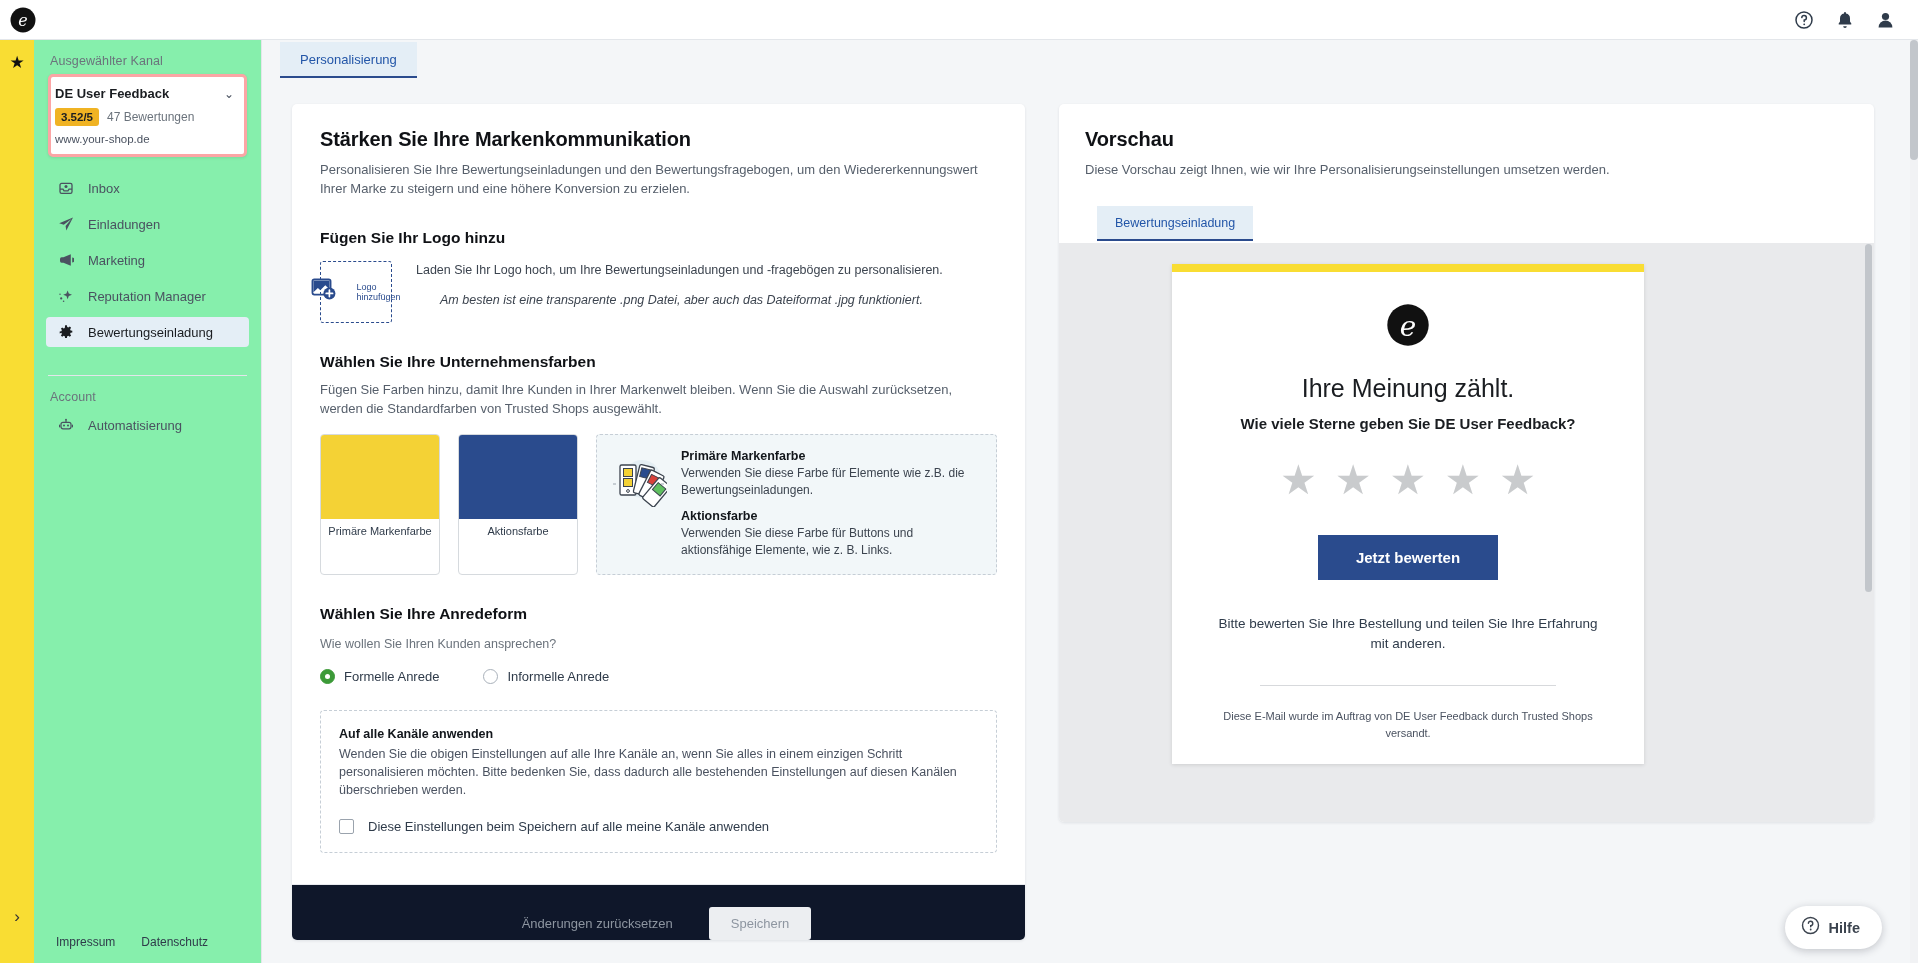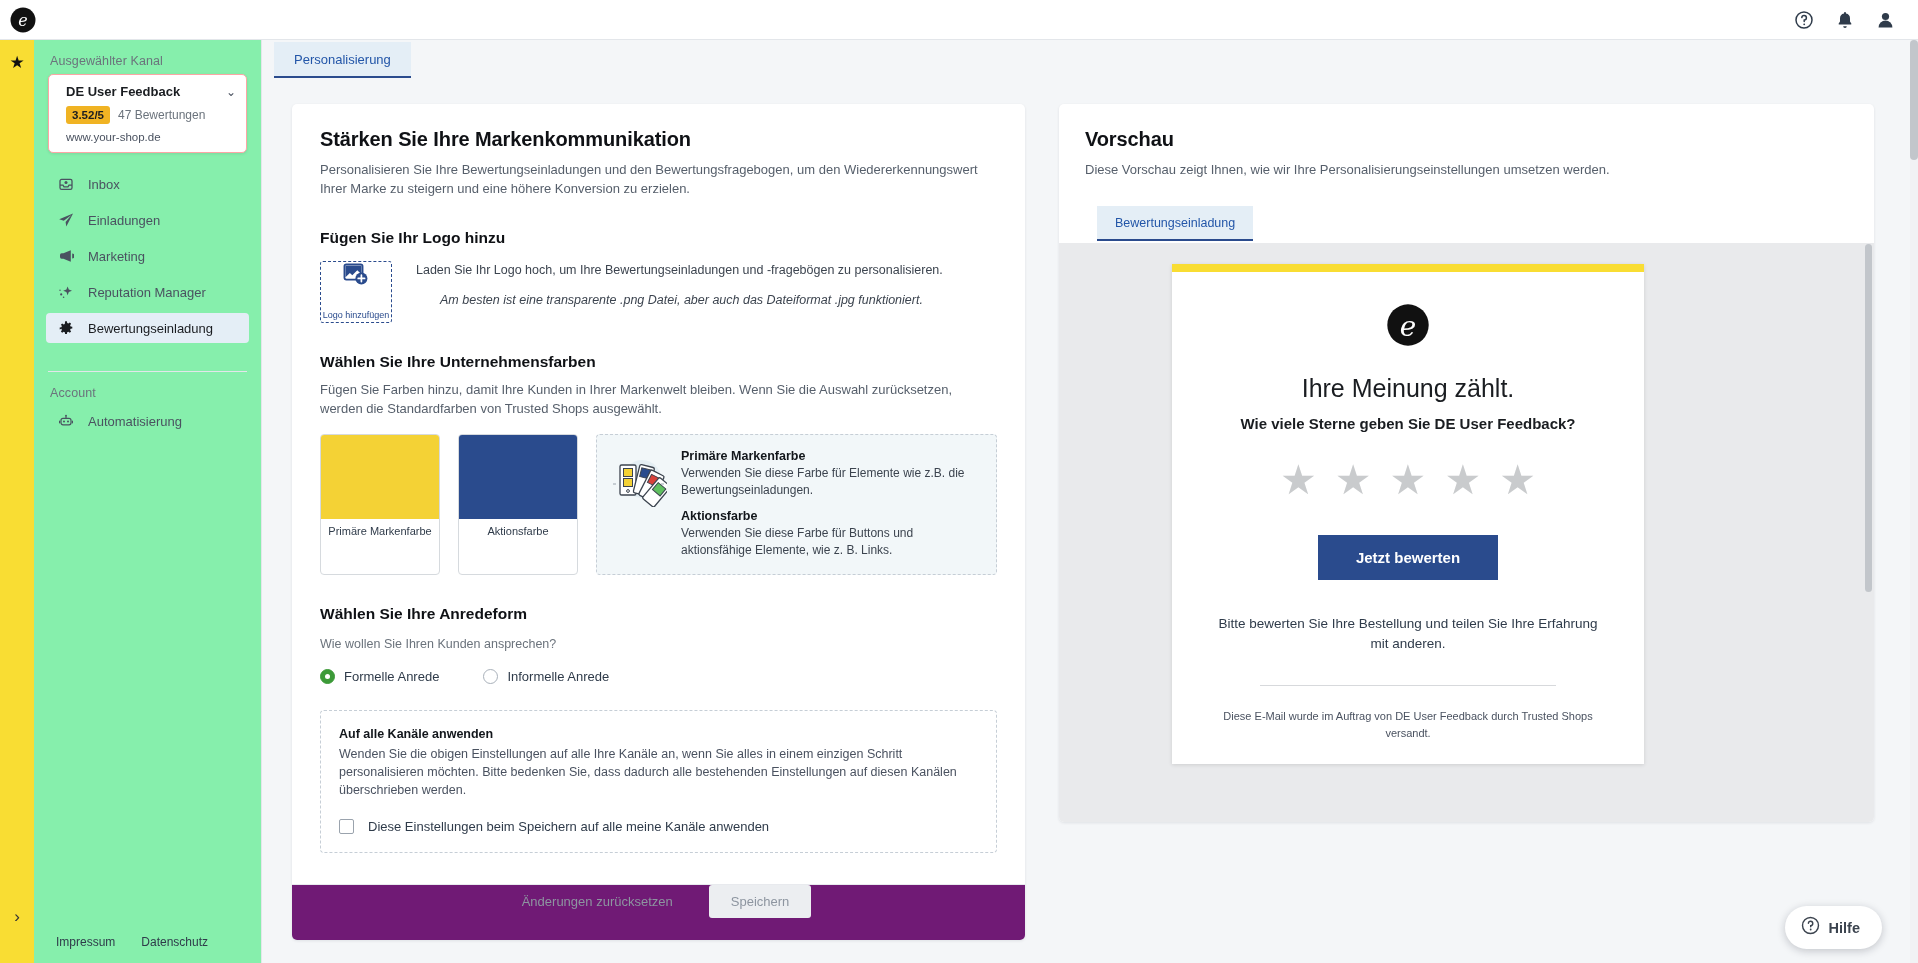--- a/index.html
+++ b/index.html
@@ -36,23 +36,23 @@
   .sidebar {
     position: absolute; top: 40px; left: 34px; width: 228px; height: 923px;
     background: #86efac; border-right: 1px solid #e3e6ea;
     display: flex; flex-direction: column; z-index: 30;
   }
   .sidebar-label {
     font-size: 12.5px; color: #6b737c; padding: 14px 0 6px 16px; letter-spacing: .1px;
   }
   .channel-card {
     margin: 0 14px 0 14px; background: #fff;
-    border: 1px solid #fca5a5; border-radius: 5px;
+    border: 3px solid #fca5a5; border-radius: 5px;
     box-shadow: 0 1px 3px rgba(16,24,40,.10);
-    padding: 9px 10px 9px 17px; cursor: pointer;
+    padding: 9px 10px 9px 4px; cursor: pointer;
   }
   .channel-top { display: flex; align-items: center; justify-content: space-between; }
   .channel-name { font-size: 13px; font-weight: bold; color: #1a1d21; }
   .chev { font-size: 12px; color: #4a5260; line-height: 1; }
   .channel-mid { display: flex; align-items: center; gap: 8px; margin-top: 7px; }
   .rating-badge {
     background: #f0b323; color: #1a1d21; font-size: 11.5px; font-weight: bold;
     padding: 2px 6px; border-radius: 3px; line-height: 1.25;
   }
   .rating-count { font-size: 12px; color: #6b737c; }
@@ -67,21 +67,21 @@
   .nav-item.active { background: #e4eef6; color: #1a1d21; }
   .nav-ico { width: 16px; height: 16px; display: flex; align-items: center; justify-content: center; color: #4a5260; flex: 0 0 16px;}
   .nav-item.active .nav-ico { color: #1a1d21; }
   .nav-sep { height: 1px; background: #e3e6ea; margin: 22px 14px 0 14px; }
 
   .sidebar-footer { margin-top: auto; padding: 0 0 14px 0; display: flex; gap: 26px; padding-left: 22px; }
   .footer-link { font-size: 12px; color: #2f3b4a; cursor: pointer; }
 
   
   .tabstrip {
-    position: absolute; top: 40px; left: 262px; width: 1612px; height: 38px;
+    position: absolute; top: 40px; left: 268px; width: 1612px; height: 38px;
     background: #f4f6f8; display: flex; align-items: flex-end; padding-left: 12px;
   }
   .tab {
     background: #e4eef6; color: #2356a8; font-size: 13px;
     padding: 10px 20px 9px 20px; border-bottom: 2px solid #2a4b8d;
     cursor: pointer; margin-left: 0px;
   }
 
   
   .main {
@@ -96,21 +96,21 @@
   .left-scroll { padding: 24px 28px 0 28px; height: 795px; overflow: hidden; }
 
   h2.section-title { font-size: 20px; font-weight: bold; color: #0f1115; letter-spacing: -.1px; }
   p.section-sub { font-size: 13px; color: #565f6b; line-height: 1.45; margin-top: 10px; max-width: 710px; }
   h3.sub-title { font-size: 15.5px; font-weight: bold; color: #0f1115; margin-top: 30px; }
 
   
   .logo-row { display: flex; gap: 24px; margin-top: 14px; align-items: flex-start; }
   .logo-drop {
     width: 72px; height: 62px; border: 1px dashed #2a4b8d; border-radius: 3px;
-    display: flex; flex-direction: column; align-items: center; justify-content: center;
+    display: flex; flex-direction: row; align-items: center; justify-content: center;
     gap: 19px; cursor: pointer; flex: 0 0 72px;
   }
   .logo-drop-text { font-size: 9px; color: #2a4b8d; }
   .logo-text { font-size: 12.5px; color: #3c444f; line-height: 1.5; }
   .logo-text .ital { font-style: italic; display: block; margin-top: 12px; margin-left: 24px; }
 
   
   .color-row { display: flex; gap: 18px; margin-top: 16px; align-items: stretch; }
   .swatch {
     width: 120px; border: 1px solid #d6dade; border-radius: 4px; overflow: hidden;
@@ -146,22 +146,22 @@
   }
   .apply-title { font-size: 12.5px; font-weight: bold; color: #12161b; }
   .apply-body { font-size: 12.5px; color: #4a5260; line-height: 1.45; margin-top: 4px; }
   .cb-row { display: flex; align-items: center; gap: 14px; margin-top: 20px; cursor: pointer; }
   .checkbox { width: 15px; height: 15px; border: 1.5px solid #9aa3ad; border-radius: 2px; background: #fff; flex:0 0 15px;}
   .cb-label { font-size: 13px; color: #2f3b4a; }
 
   
   .card-actions {
     position: absolute; left: 0; bottom: 0; width: 733px; height: 56px;
-    border-top: 1px solid #e8eaee; background: #701a75; border-radius: 0 0 5px 5px;
-    display: flex; align-items: flex-start; justify-content: center; gap: 20px;
+    border-top: 1px solid #e8eaee; background: #0f172a; border-radius: 0 0 5px 5px;
+    display: flex; align-items: flex-end; justify-content: center; gap: 20px;
   }
   .btn-ghost {
     font-size: 13px; color: #8d95a0; background: transparent; border: none;
     padding: 9px 16px; cursor: not-allowed;
   }
   .btn-flat {
     font-size: 13px; color: #8d95a0; background: #eceef1; border: none;
     padding: 9px 22px; border-radius: 3px; cursor: not-allowed;
   }
 

